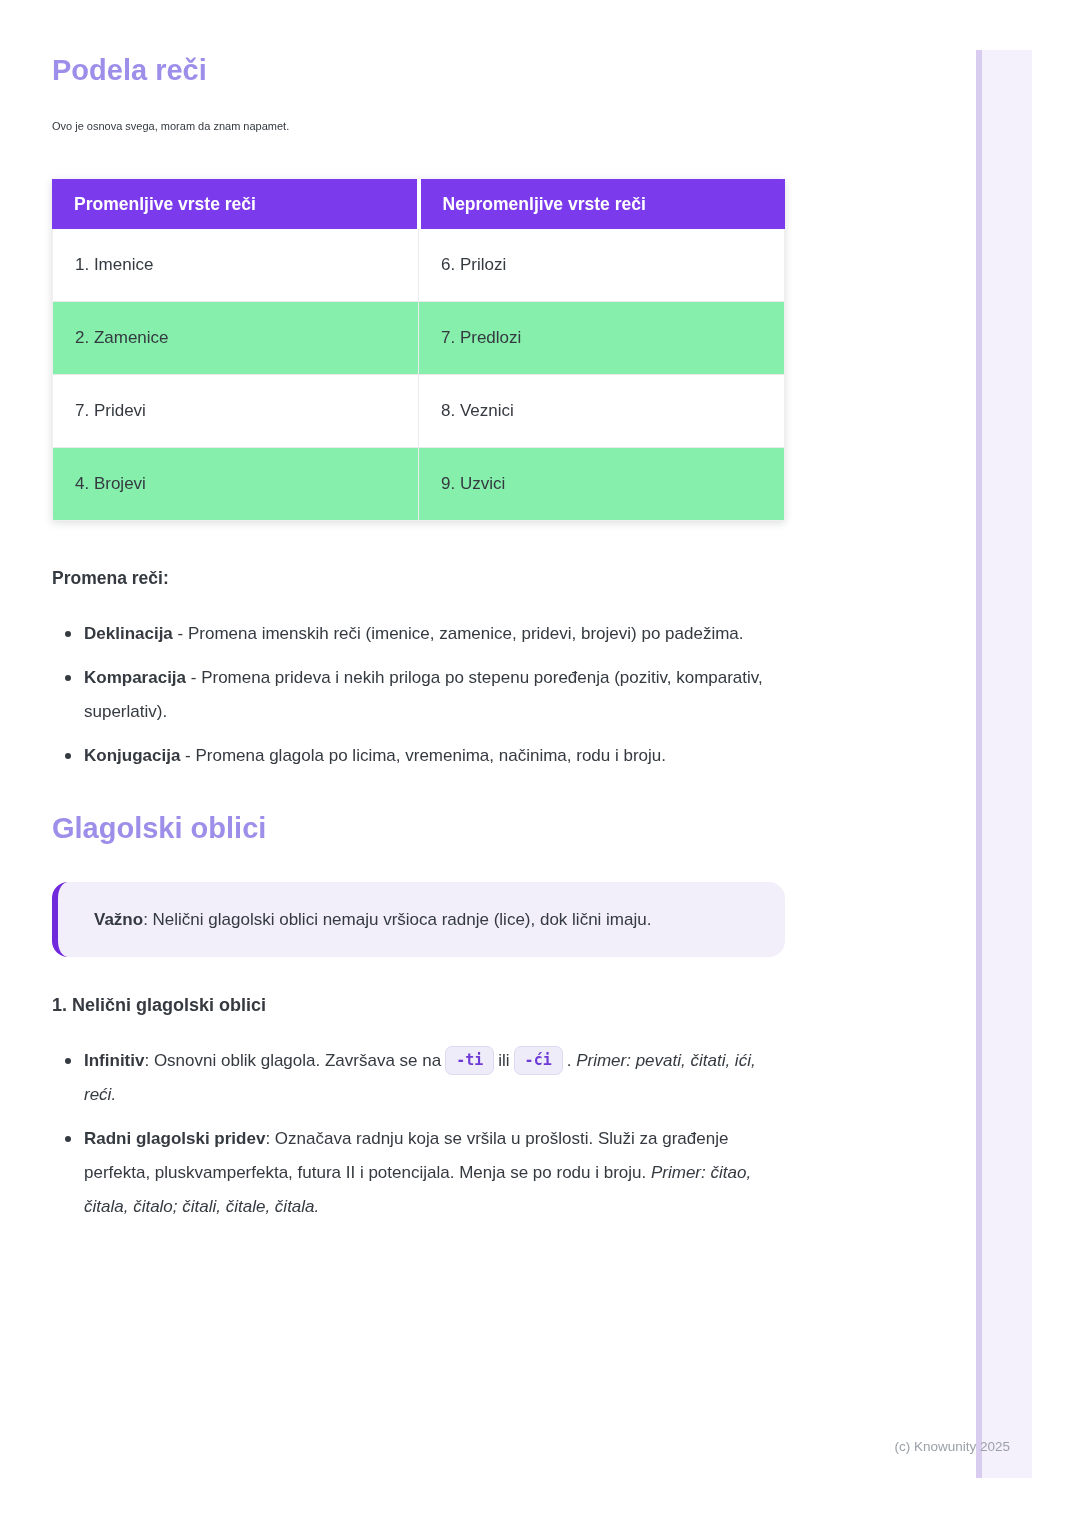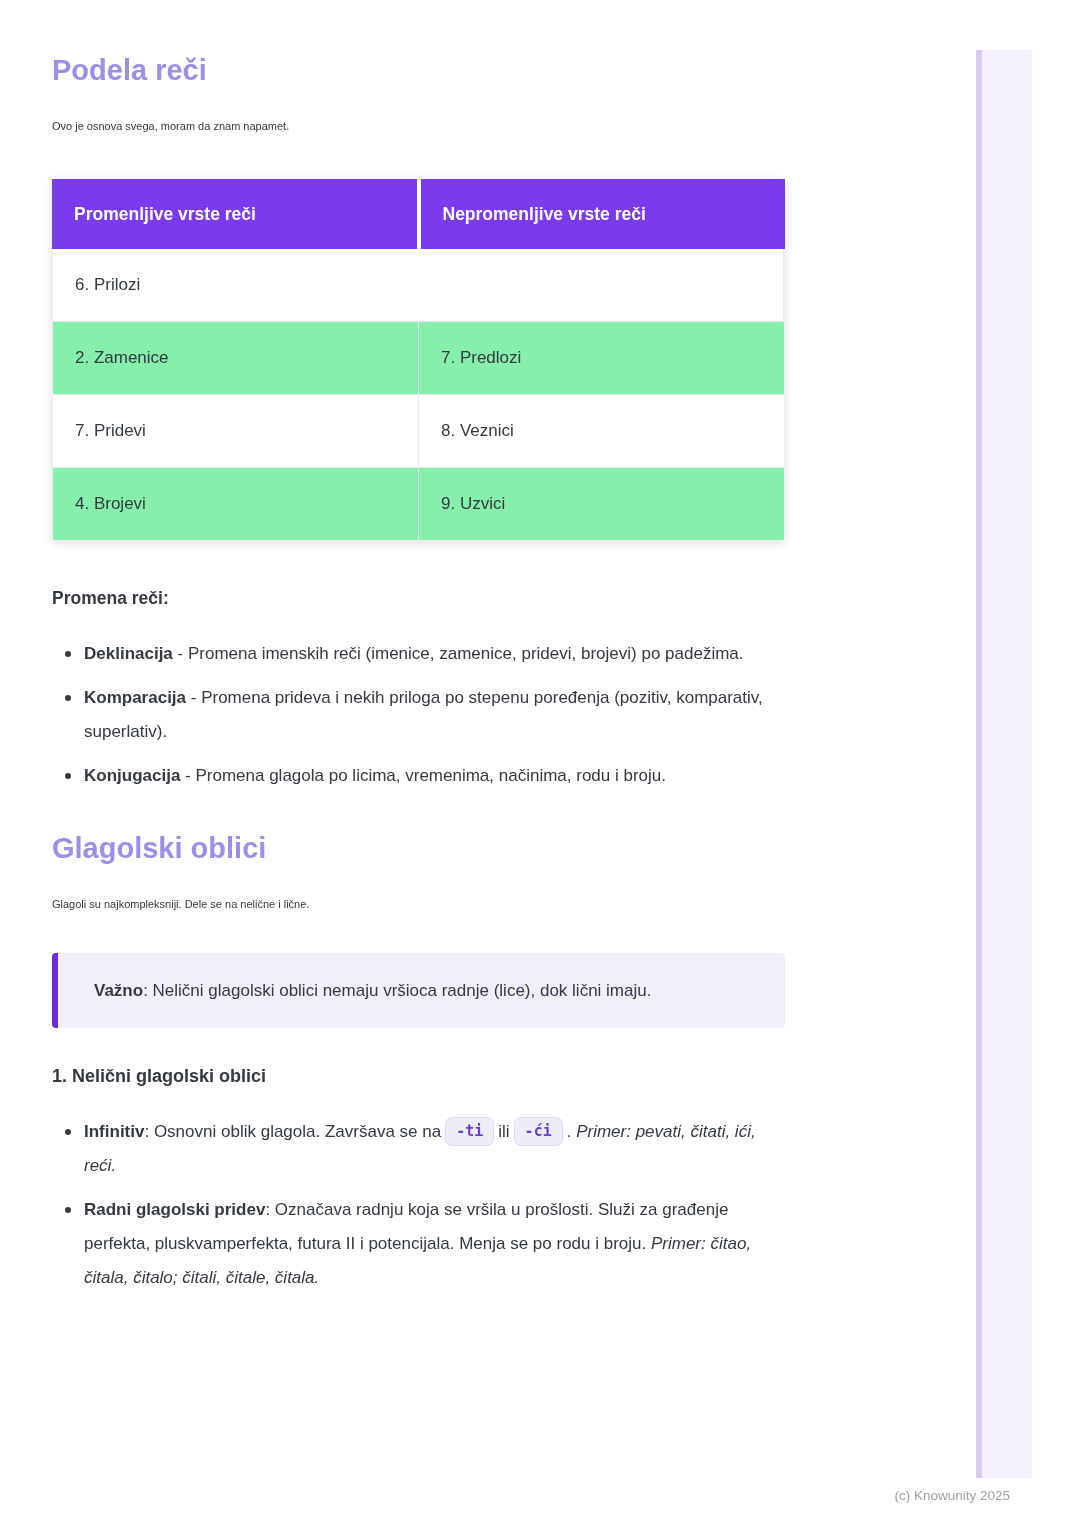--- a/index.html
+++ b/index.html
@@ -45,21 +45,21 @@
     border-radius: 3px;
     box-shadow: 0 2px 8px rgba(60,64,67,0.18);
   }
   .wtable-header { display: flex; gap: 4px; }
   .wtable-hcell {
     flex: 1;
     background: #7C3AED;
     color: #ffffff;
     font-weight: bold;
     font-size: 17.5px;
-    height: 70px;
+    height: 50px;
     display: flex;
     align-items: center;
     padding: 0 22px;
   }
   .wtable-body { border: 1px solid #EDEFF2; border-top: none; }
   .wtable-row { display: flex; border-top: 1px solid #E8EAEE; background: #ffffff; }
   .wtable-row:first-child { border-top: none; }
   .wtable-row.alt { background: #86efac; }
   .wtable-cell {
     flex: 1;
@@ -108,41 +108,41 @@
     margin: 0 4px;
     line-height: 24px;
     vertical-align: 1px;
   }
 
   
   .callout {
     margin-top: 37px;
     background: #F2EFFB;
     border-left: 6px solid #7029DB;
-    border-radius: 4px;
+    border-radius: 16px;
     padding: 19px 28px 19px 36px;
     font-size: 17px;
     line-height: 37px;
     text-align: justify;
   }
 
   
   .side-panel {
     position: absolute;
     left: 976px;
     top: 50px;
     width: 56px;
     height: 1428px;
     background: #F4F0FC;
     border-left: 6px solid #D8CCEF;
     z-index: 0;
   }
   .footer-credit {
     position: absolute;
-    top: 1488px;
+    top: 1439px;
     right: 70px;
     font-size: 13.5px;
     color: #9BA1A9;
     z-index: 2;
   }
 </style>
 </head>
 <body>
 
 <div class="side-panel"></div>
@@ -153,20 +153,21 @@
 
   <p class="body-text">Ovo je osnova svega, moram da znam napamet.</p>
 
   <div class="wtable">
     <div class="wtable-header">
       <div class="wtable-hcell">Promenljive vrste reči</div>
       <div class="wtable-hcell">Nepromenljive vrste reči</div>
     </div>
     <div class="wtable-body">
         <div class="wtable-row">
+          <div class="wtable-cell">1. Imenice</div>
           <div class="wtable-cell">6. Prilozi</div>
         </div>
         <div class="wtable-row alt">
           <div class="wtable-cell">2. Zamenice</div>
           <div class="wtable-cell">7. Predlozi</div>
         </div>
         <div class="wtable-row">
           <div class="wtable-cell">7. Pridevi</div>
           <div class="wtable-cell">8. Veznici</div>
         </div>
@@ -180,21 +181,20 @@
   <p class="bold-label">Promena reči:</p>
 
   <ul class="bullets">
       <li><span class="part-bold">Deklinacija</span><span class="part-normal"> - Promena imenskih reči (imenice, zamenice, pridevi, brojevi) po padežima.</span></li>
       <li><span class="part-bold">Komparacija</span><span class="part-normal"> - Promena prideva i nekih priloga po stepenu poređenja (pozitiv, komparativ, superlativ).</span></li>
       <li><span class="part-bold">Konjugacija</span><span class="part-normal"> - Promena glagola po licima, vremenima, načinima, rodu i broju.</span></li>
     </ul>
 
   <h1 class="section-title second">Glagolski oblici</h1>
 
-  <p class="body-text">Glagoli su najkompleksniji. Dele se na nelične i lične.</p>
 
   <div class="callout">
     <span class="part-bold">Važno</span><span>: Nelični glagolski oblici nemaju vršioca radnje (lice), dok lični imaju.</span>
   </div>
 
   <p class="bold-label sub">1. Nelični glagolski oblici</p>
 
   <ul class="bullets">
       <li><span class="part-bold">Infinitiv</span><span class="part-normal">: Osnovni oblik glagola. Završava se na</span><code class="part-code">-ti</code><span class="part-normal">ili</span><code class="part-code">-ći</code><span class="part-normal">. </span><span class="part-italic">Primer: pevati, čitati, ići, reći.</span></li>
       <li><span class="part-bold">Radni glagolski pridev</span><span class="part-normal">: Označava radnju koja se vršila u prošlosti. Služi za građenje perfekta, pluskvamperfekta, futura II i potencijala. Menja se po rodu i broju. </span><span class="part-italic">Primer: čitao, čitala, čitalo; čitali, čitale, čitala.</span></li>

